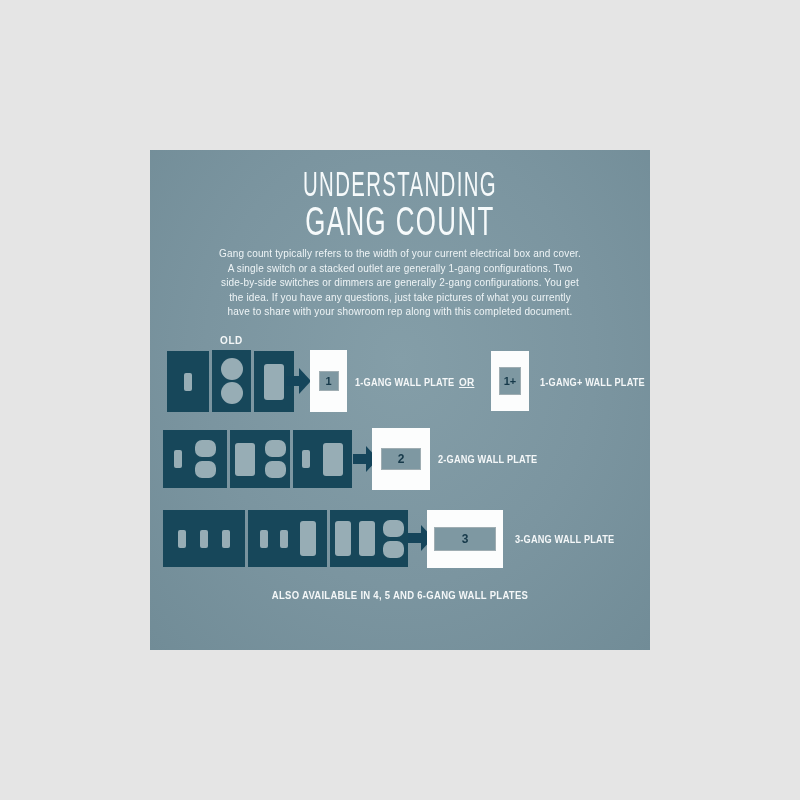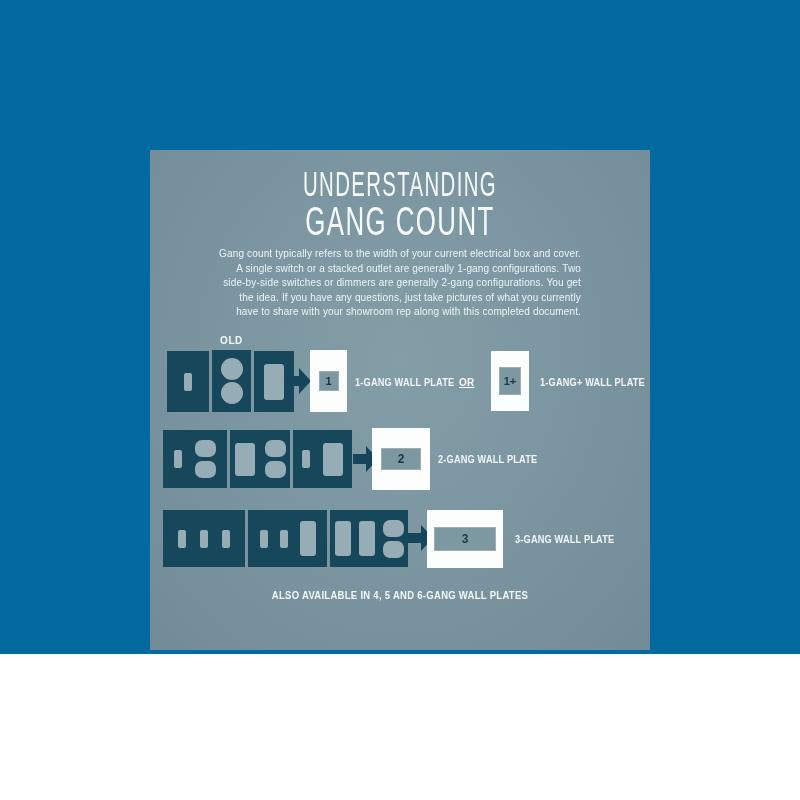--- a/index.html
+++ b/index.html
@@ -1,30 +1,30 @@
 <!DOCTYPE html>
 <html><head>
 <meta charset="utf-8">
 <style>
   html,body{margin:0;padding:0;background:#ffffff;width:800px;height:800px;overflow:hidden;
     font-family:"Liberation Sans", sans-serif;}
-  .stage{position:relative;width:800px;height:654px;background:#0369a1;}
+  .stage{position:relative;width:800px;height:800px;background:#e5e5e5;}
   .panel{position:absolute;left:150px;top:150px;width:500px;height:500px;
     background:radial-gradient(ellipse at 50% 42%, #849ea8 0%, #7b95a0 55%, #718c97 100%);}
 
   
   .title-l1{position:absolute;left:0;right:0;top:16px;text-align:center;color:#f6fafb;
     font-size:30px;line-height:32px;font-weight:400;letter-spacing:2px;white-space:nowrap;
     transform:scale(0.68,1.15);transform-origin:center top;}
   .title-l2{position:absolute;left:0;right:0;top:51px;text-align:center;color:#f6fafb;
     font-size:37px;line-height:38px;font-weight:400;letter-spacing:2px;white-space:nowrap;
     transform:scale(0.70,1.10);transform-origin:center top;}
 
   
-  .intro{position:absolute;top:97px;left:50%;width:362px;margin-left:-181px;text-align:right;
+  .intro{position:absolute;top:97px;left:50%;width:362px;margin-left:-181px;text-align:center;
     color:#eef4f6;font-size:10px;line-height:14.5px;letter-spacing:0.15px;}
 
   
   .dbox{position:absolute;background:#17475a;display:flex;align-items:center;justify-content:center;}
   .toggle{width:8px;height:18px;background:#97adb5;border-radius:2px;}
   .rocker{width:20px;height:36px;background:#97adb5;border-radius:3px;}
   .row2 .rocker{height:33px;}
   .row3 .rocker{width:16px;height:35px;}
   .outlet{display:flex;flex-direction:column;gap:4px;align-items:center;}
   .outlet .recep{width:21px;height:17px;background:#97adb5;border-radius:7px;}

